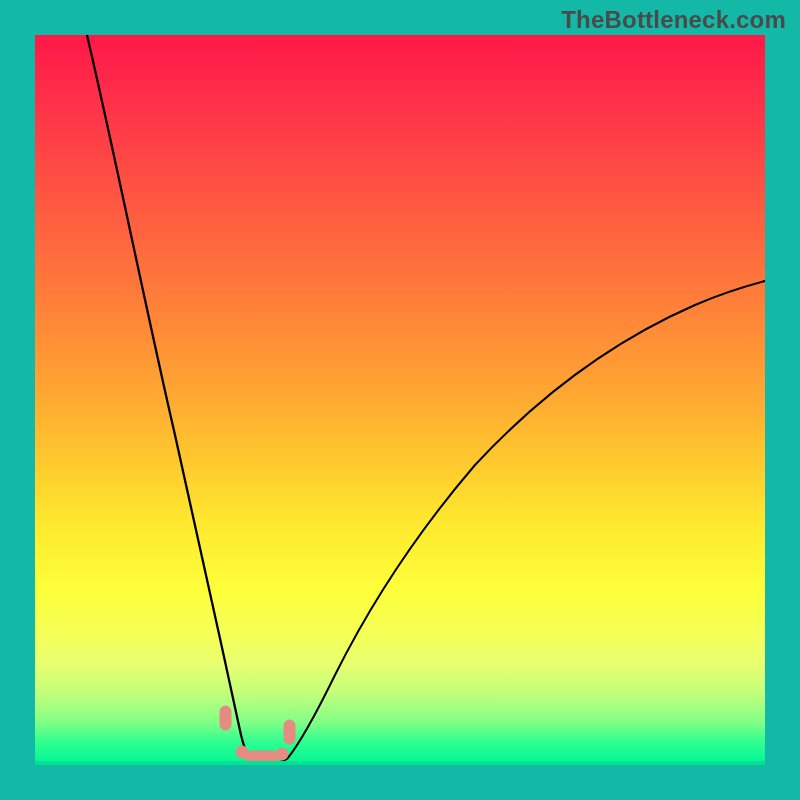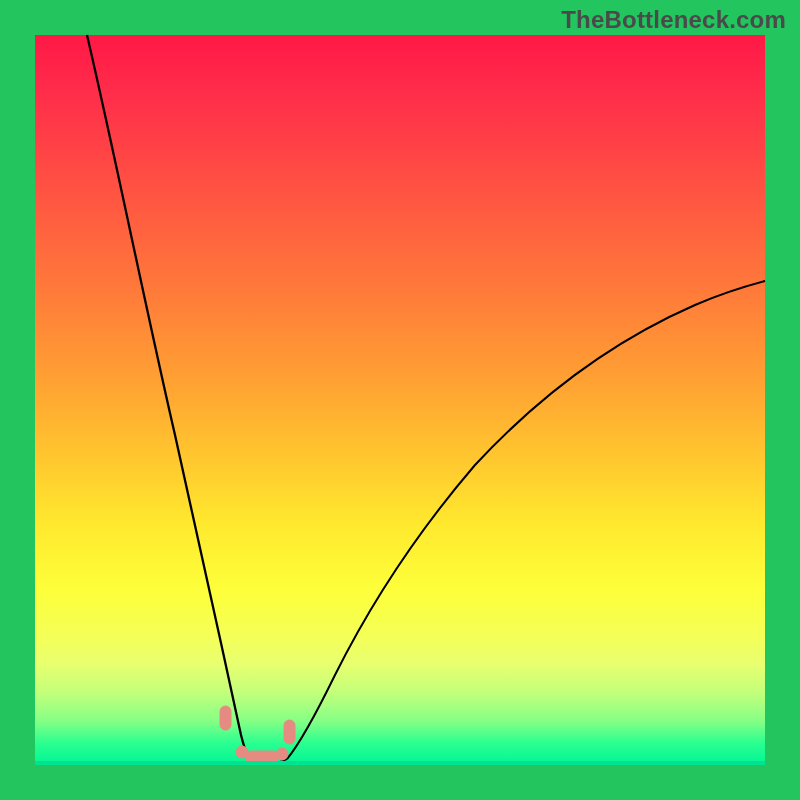--- a/index.html
+++ b/index.html
@@ -7,21 +7,21 @@
     padding: 0;
     width: 800px;
     height: 800px;
     background: #000;
     overflow: hidden;
     font-family: Arial, Helvetica, sans-serif;
   }
   .frame {
     position: absolute;
     inset: 0;
-    background: #22c55e;
+    background: #14b8a6;
   }
   .plot {
     position: absolute;
     left: 35px;
     top: 35px;
     width: 730px;
     height: 730px;
     
     background: linear-gradient(
       to bottom,

